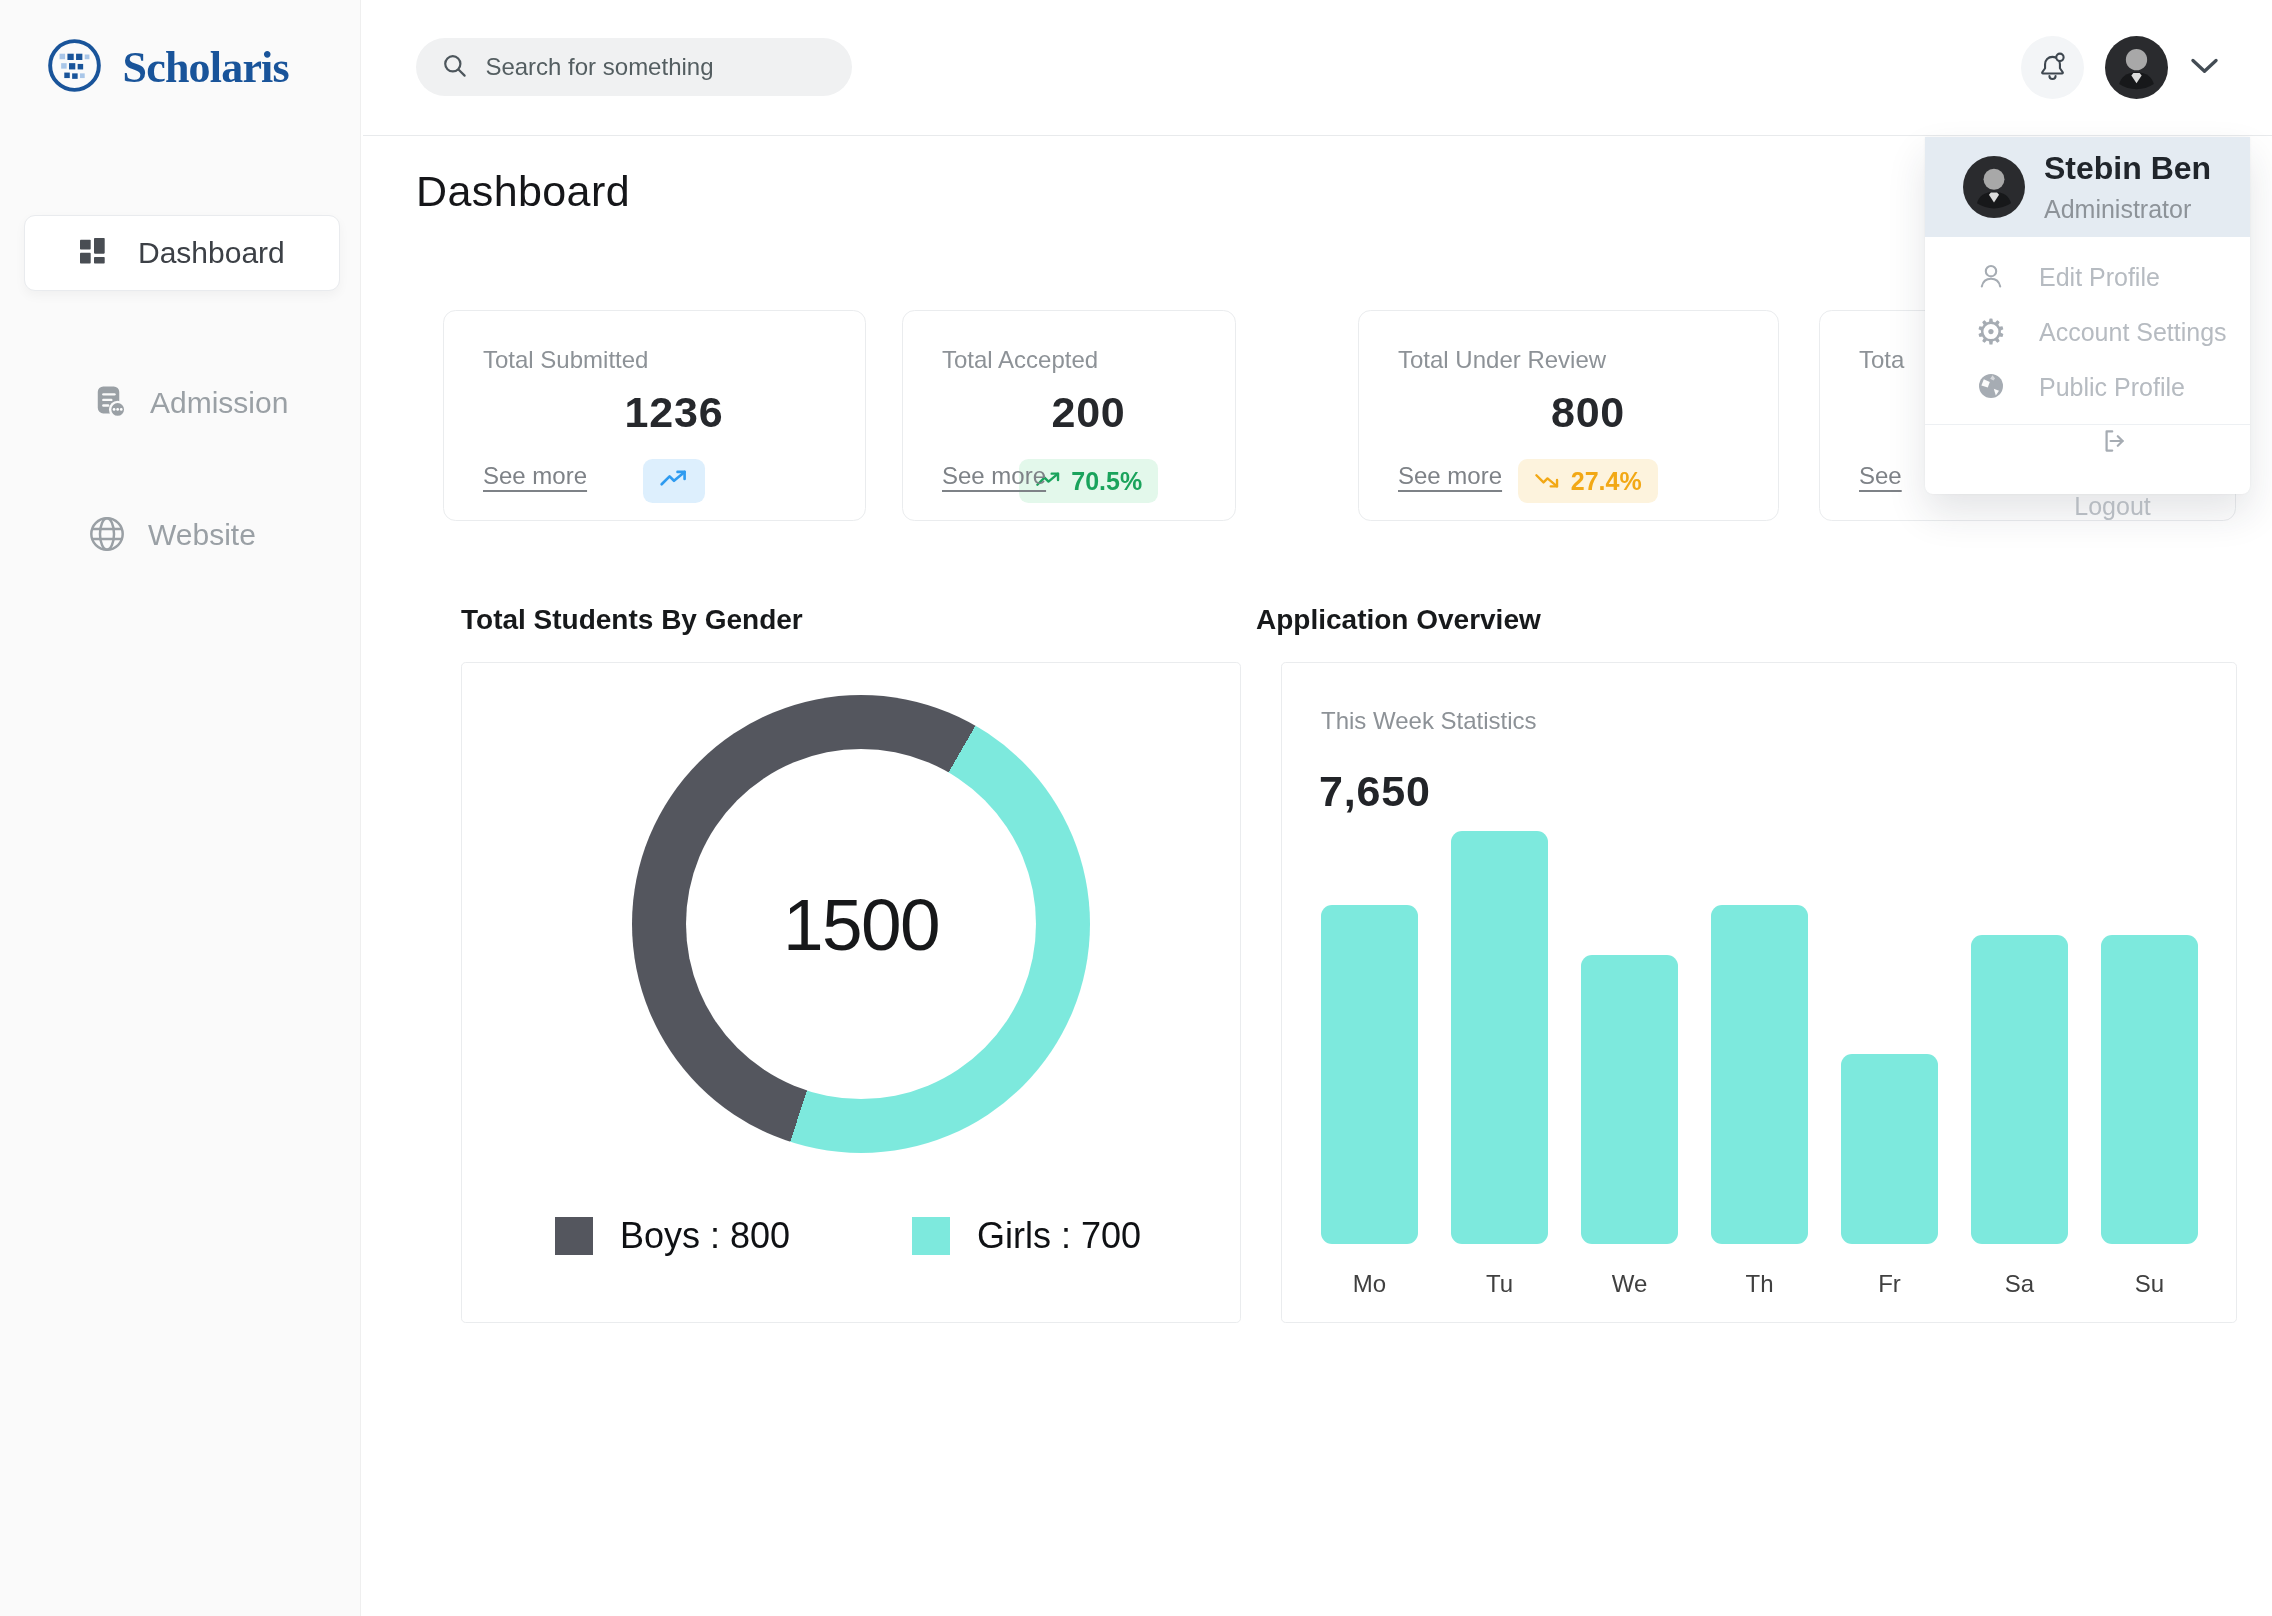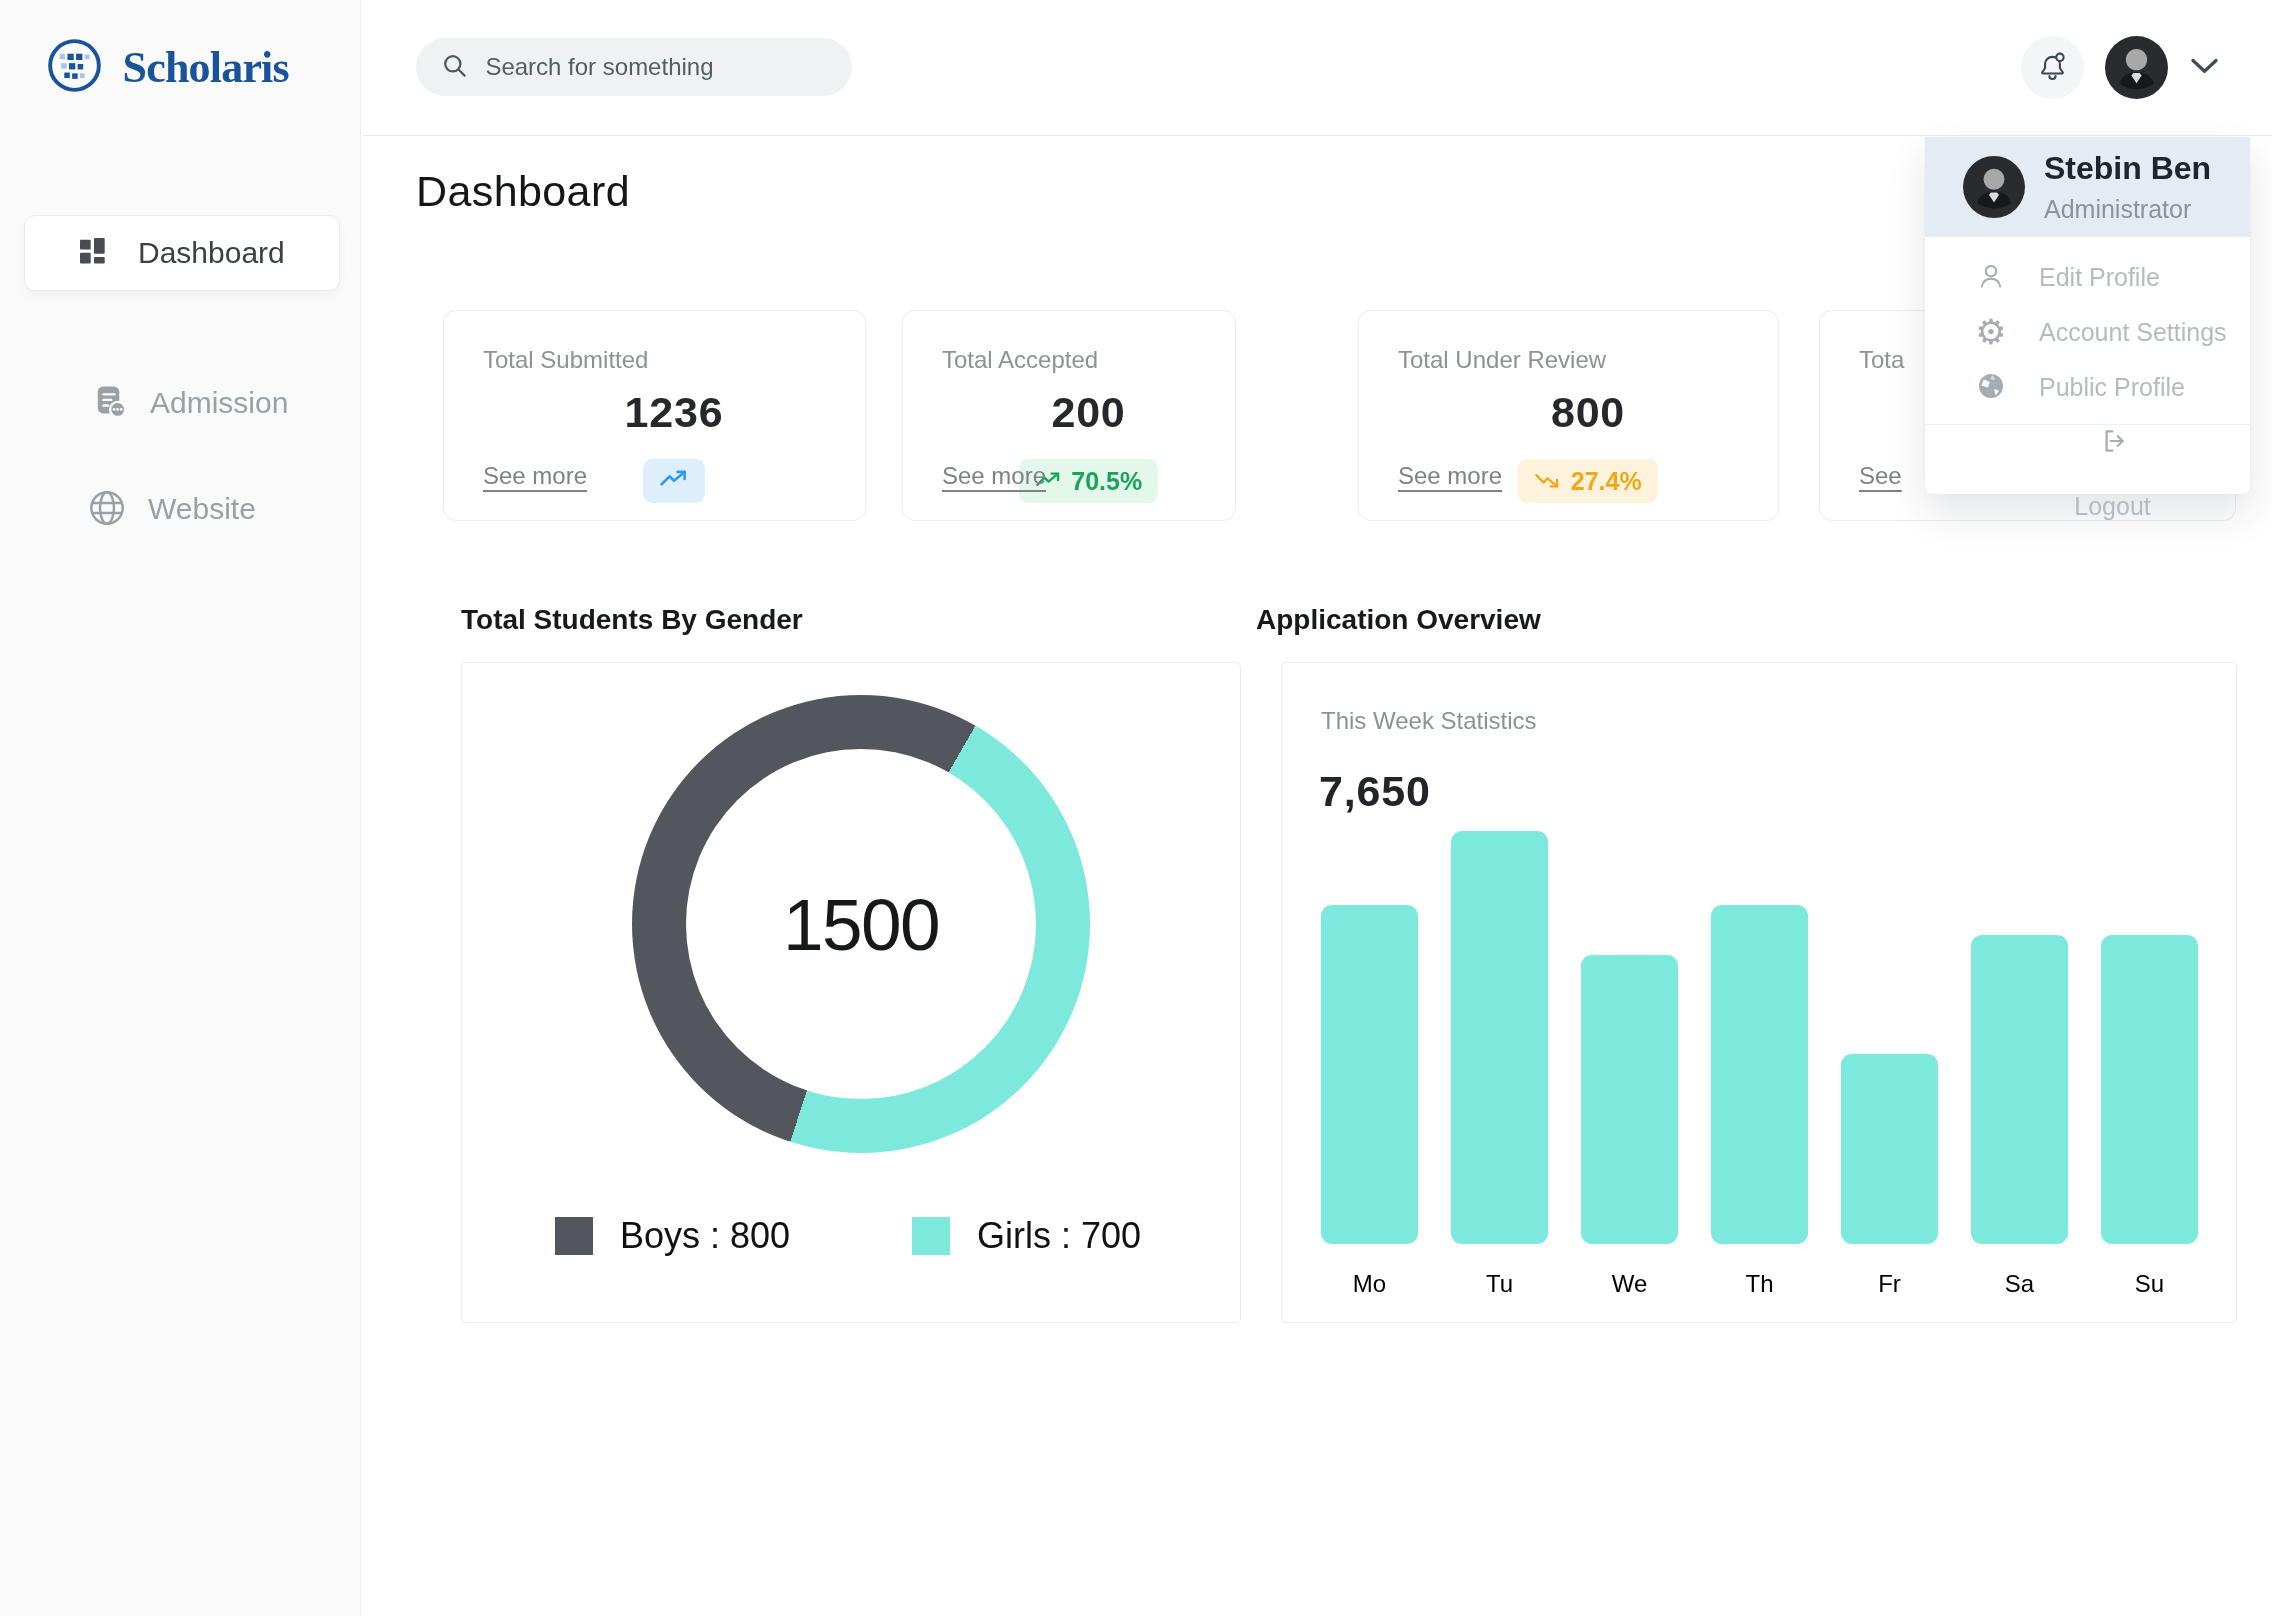--- a/index.html
+++ b/index.html
@@ -67,21 +67,21 @@
 
   
   .week-label { position:absolute; left:39px; top:44px; font-size:24px; color:#8d9297; }
   .week-total { position:absolute; left:37px; top:82px; font-size:43px; font-weight:700;
                 color:#222428; letter-spacing:0.8px;margin-top:22px; }
   .bars { position:absolute; left:39px; top:163px; width:878px; height:497px;
           display:flex; gap:33px; }
   .bar-col { width:97px; display:flex; flex-direction:column; justify-content:flex-end; }
   .bar { width:100%; border-radius:11px; }
   .bar-label { height:79px; display:flex; align-items:center; justify-content:center;
-               font-size:24px; color:#000000; }
+               font-size:24px; color:#404040; }
 
   
   .user-menu { position:absolute; left:1889px; top:137px; width:325px; height:357px;
                background:#fff; border-radius:0 0 8px 8px; z-index:40;
                box-shadow:0 19px 39px rgba(30,40,60,0.12), 0 0 2.4px rgba(0,0,0,0.05);margin-left:36px; }
   .menu-header { height:100px; background:#e4ebf2; display:flex; align-items:center;
                  gap:19px; padding-left:38px; }
   .menu-header .avatar { width:62px; height:62px; }
   .mh-name { font-size:32px; font-weight:600; color:#20252b; }
   .mh-role { font-size:25px; color:#8d9399; margin-top:8px; }
@@ -137,21 +137,21 @@
         <line x1="13" y1="27" x2="19" y2="27" stroke="#fafafa" stroke-width="3" stroke-linecap="round"></line>
         <circle cx="31" cy="32" r="9.5" fill="#9aa0a5" stroke="#fafafa" stroke-width="3"></circle>
         <circle cx="26.5" cy="32" r="1.7" fill="#fff"></circle>
         <circle cx="31" cy="32" r="1.7" fill="#fff"></circle>
         <circle cx="35.5" cy="32" r="1.7" fill="#fff"></circle>
       </svg>
     </span>
     <span class="lbl">Admission</span>
   </div>
 
-  <div class="nav-item" style="top:471px; padding-left:88px;">
+  <div class="nav-item" style="top:497px; padding-left:88px;">
     <span>
       <svg width="38" height="38" viewBox="0 0 46 46" fill="none" stroke="#9aa0a5" stroke-width="3">
         <circle cx="23" cy="23" r="19"></circle>
         <ellipse cx="23" cy="23" rx="8.5" ry="19"></ellipse>
         <path d="M5.5 17h35M5.5 29h35"></path>
       </svg>
     </span>
     <span class="lbl">Website</span>
   </div>
 </aside>

